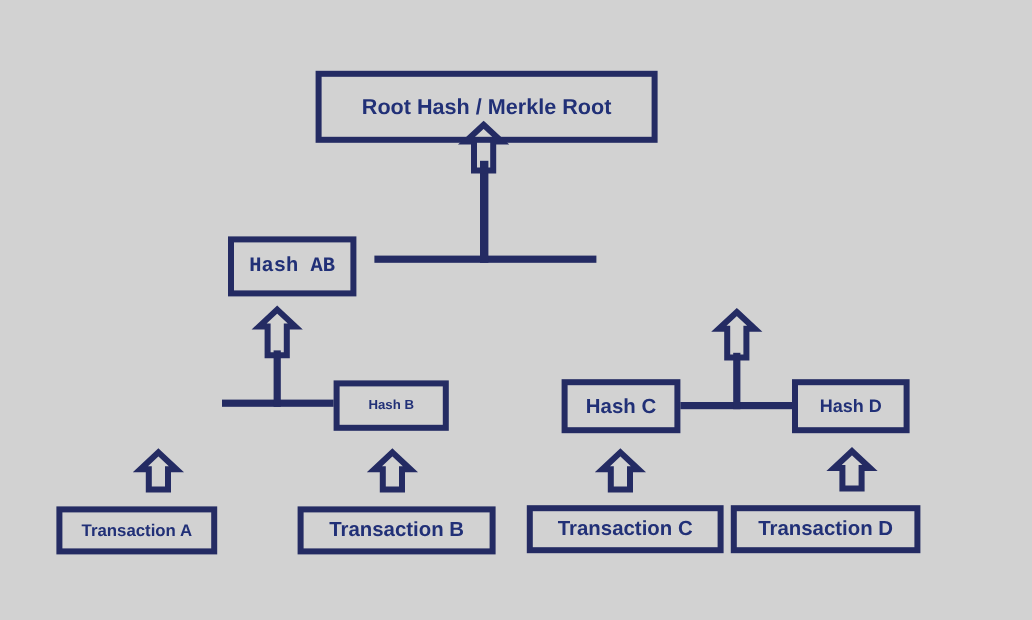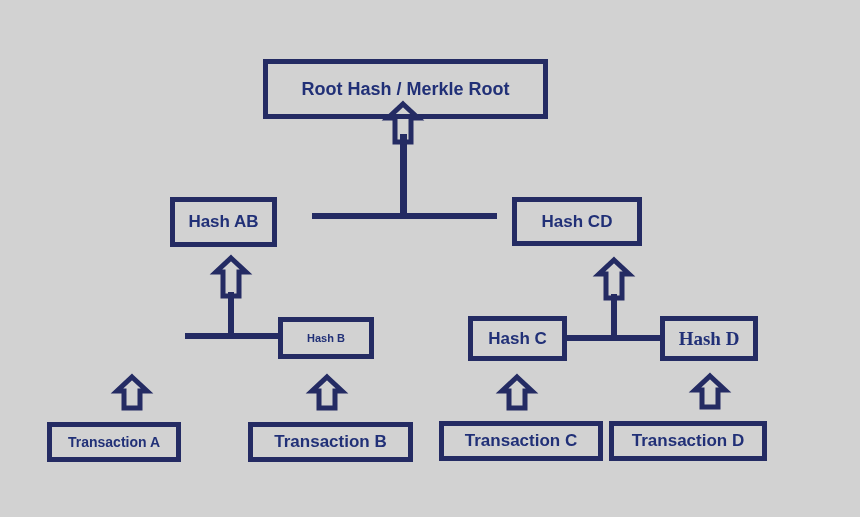--- a/index.html
+++ b/index.html
@@ -21,26 +21,26 @@
     border:5px solid var(--navy);
     color:var(--text);
     font-weight:bold;
     font-size:18px;
     display:flex;
     align-items:center;
     justify-content:center;
     white-space:nowrap;
   }
   .n-root   {left:263px;top:33px; width:285px;height:60px;margin-top:26px;}
-  .n-hashab {left:170px;top:197px;width:107px;height:50px;font-size:17px;}
+  .n-hashab {left:190px;top:197px;width:107px;height:50px;font-size:17px;font-family:Liberation Mono, monospace;}
   .n-hashcd {left:512px;top:197px;width:130px;height:49px;font-size:17px;}
   .n-hasha  {left:84px; top:318px;width:101px;height:41px;font-size:17px;}
   .n-hashb  {left:278px;top:317px;width:96px; height:42px;font-size:11px;}
   .n-hashc  {left:468px;top:316px;width:99px; height:45px;font-size:17px;text-align:center;}
-  .n-hashd  {left:660px;top:316px;width:98px; height:45px;font-size:19px;font-family:Liberation Serif, serif;}
+  .n-hashd  {left:660px;top:316px;width:98px; height:45px;font-size:15px;}
   .n-txa    {left:47px; top:422px;width:134px;height:40px;font-size:14px;}
   .n-txb    {left:248px;top:422px;width:165px;height:40px;font-size:17px;}
   .n-txc    {left:439px;top:421px;width:164px;height:40px;font-size:17px;}
   .n-txd    {left:609px;top:421px;width:158px;height:40px;font-size:17px;}
 
   .hline,.vline{position:absolute;background:var(--navy);}
   .l-root{left:312px;top:213px;width:185px;height:6px;}
   .l-ab  {left:185px;top:333px;width:93px; height:6px;}
   .l-cd  {left:567px;top:335px;width:93px; height:6px;}
 
@@ -58,21 +58,20 @@
   .a-txc {left:499px;top:374px;width:36px;height:36px;}
   .a-txd {left:692px;top:373px;width:36px;height:36px;}
 </style>
 </head>
 <body>
 
 <div class="canvas">
 
   <div class="node n-root">Root Hash / Merkle Root</div>
   <div class="node n-hashab">Hash AB</div>
-  <div class="node n-hashcd">Hash CD</div>
   <div class="node n-hashb">Hash B</div>
   <div class="node n-hashc">Hash C</div>
   <div class="node n-hashd">Hash D</div>
   <div class="node n-txa">Transaction A</div>
   <div class="node n-txc">Transaction C</div>
   <div class="node n-txb">Transaction B</div>
   <div class="node n-txd">Transaction D</div>
 
   <div class="hline l-root"></div>
   <div class="hline l-ab"></div>

